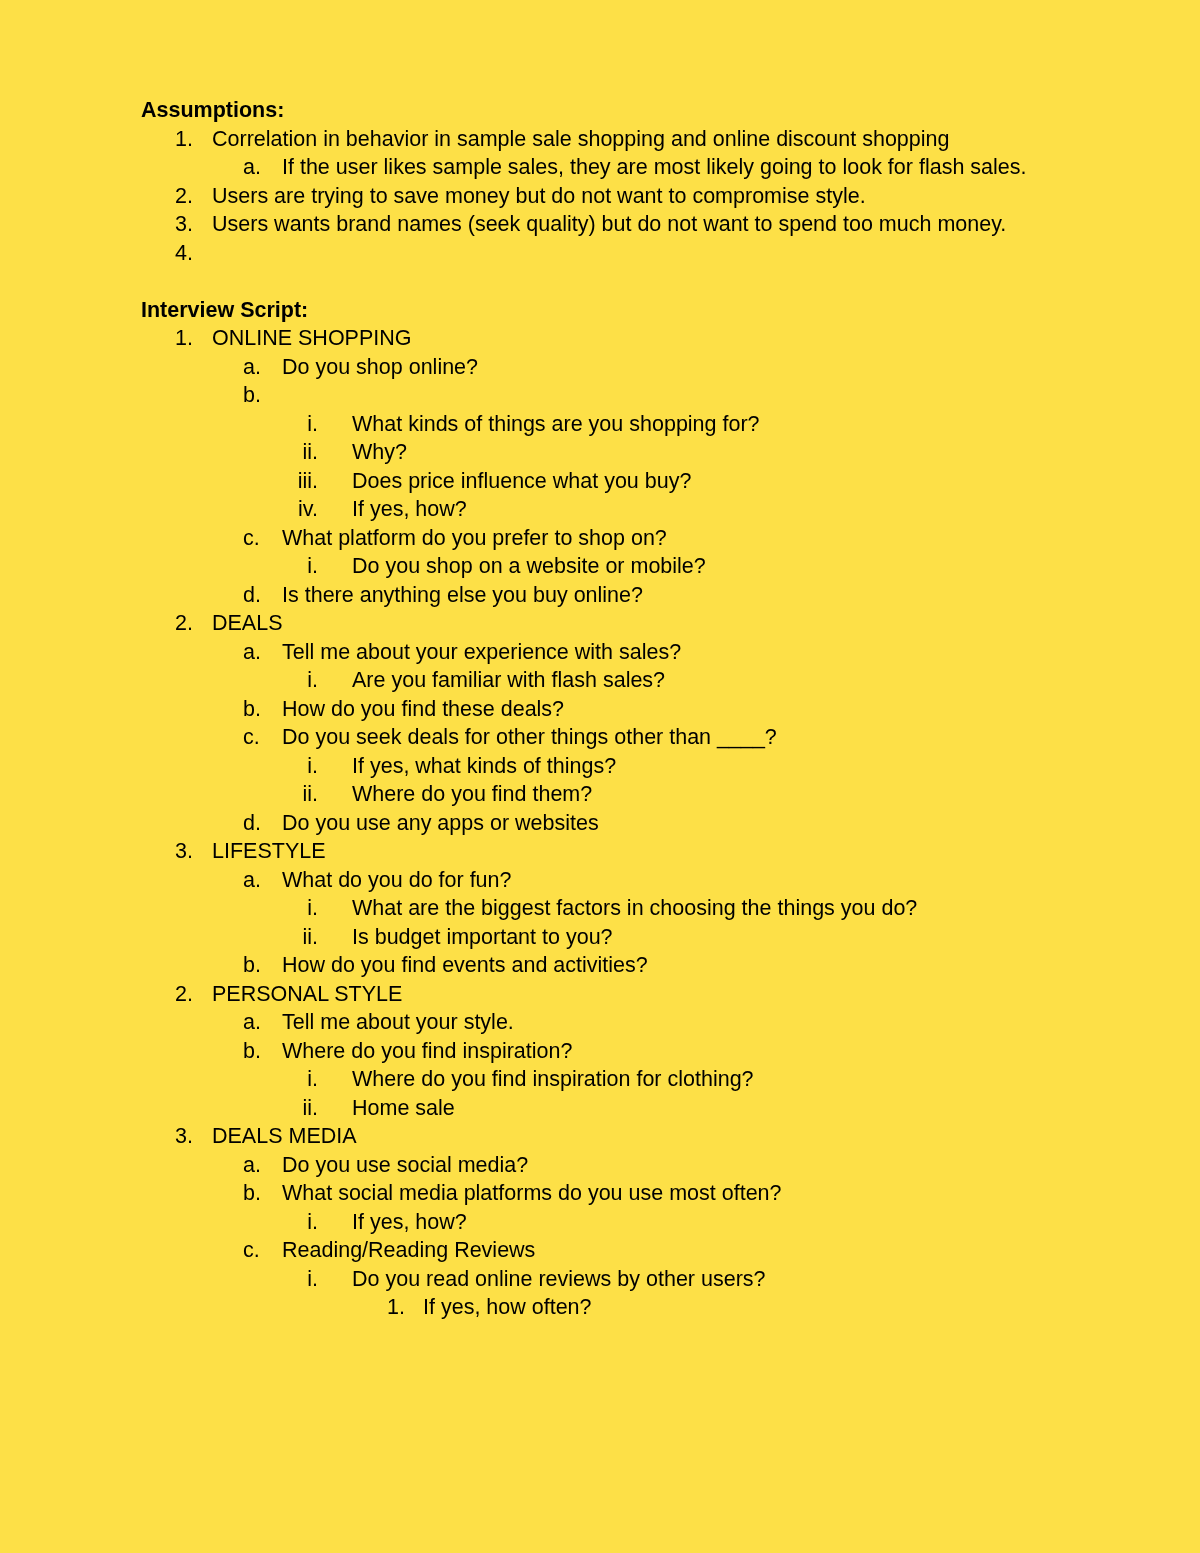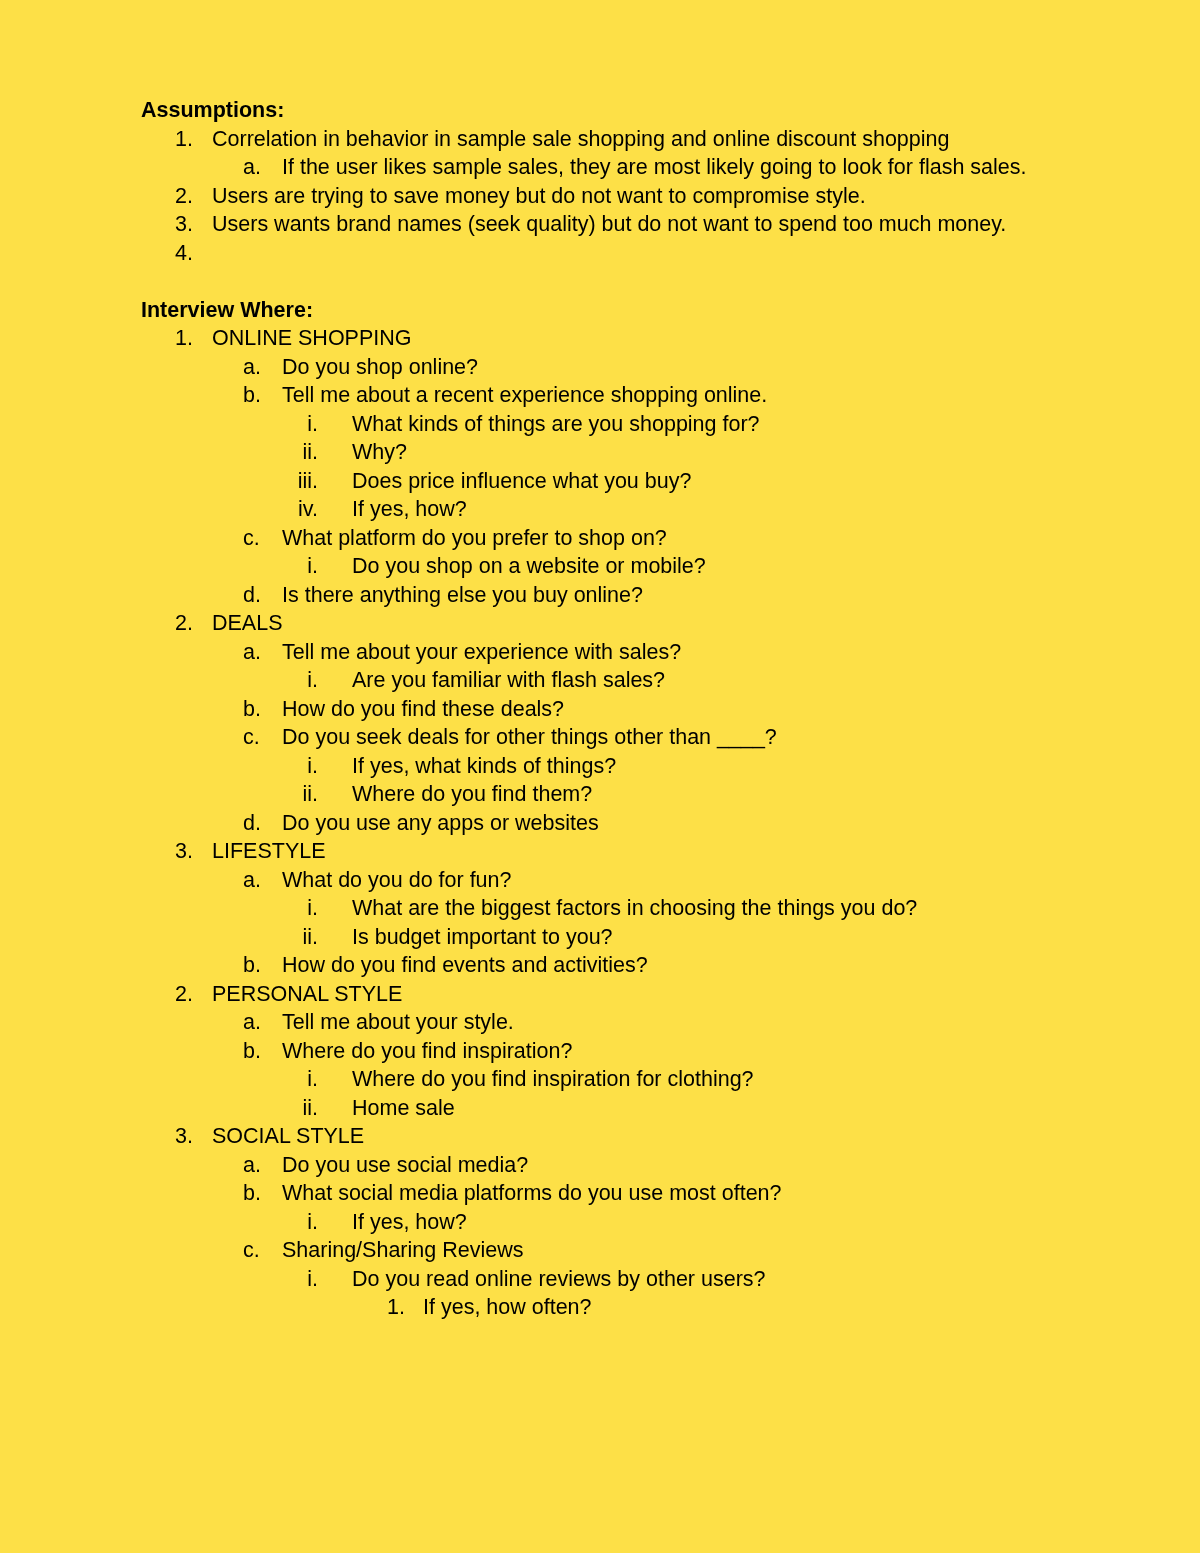--- a/index.html
+++ b/index.html
@@ -75,32 +75,31 @@
         <span class="text">Users are trying to save money but do not want to compromise style.</span>
       </div>
       <div class="line l1">
         <span class="marker">3.</span>
         <span class="text">Users wants brand names (seek quality) but do not want to spend too much money.</span>
       </div>
       <div class="line l1">
         <span class="marker">4.</span>
       </div>
       <div class="blank-line"></div>
-      <div class="line heading">Interview Where:</div>
+      <div class="line heading">Interview Script:</div>
       <div class="line l1">
         <span class="marker">1.</span>
         <span class="text">ONLINE SHOPPING</span>
       </div>
       <div class="line l2">
         <span class="marker">a.</span>
         <span class="text">Do you shop online?</span>
       </div>
       <div class="line l2">
         <span class="marker">b.</span>
-        <span class="text">Tell me about a recent experience shopping online.</span>
       </div>
       <div class="line l3">
         <span class="marker">i.</span>
         <span class="text">What kinds of things are you shopping for?</span>
       </div>
       <div class="line l3">
         <span class="marker">ii.</span>
         <span class="text">Why?</span>
       </div>
       <div class="line l3">
@@ -190,37 +189,37 @@
       <div class="line l3">
         <span class="marker">i.</span>
         <span class="text">Where do you find inspiration for clothing?</span>
       </div>
       <div class="line l3">
         <span class="marker">ii.</span>
         <span class="text">Home sale</span>
       </div>
       <div class="line l1">
         <span class="marker">3.</span>
-        <span class="text">SOCIAL STYLE</span>
+        <span class="text">DEALS MEDIA</span>
       </div>
       <div class="line l2">
         <span class="marker">a.</span>
         <span class="text">Do you use social media?</span>
       </div>
       <div class="line l2">
         <span class="marker">b.</span>
         <span class="text">What social media platforms do you use most often?</span>
       </div>
       <div class="line l3">
         <span class="marker">i.</span>
         <span class="text">If yes, how?</span>
       </div>
       <div class="line l2">
         <span class="marker">c.</span>
-        <span class="text">Sharing/Sharing Reviews</span>
+        <span class="text">Reading/Reading Reviews</span>
       </div>
       <div class="line l3">
         <span class="marker">i.</span>
         <span class="text">Do you read online reviews by other users?</span>
       </div>
       <div class="line l4">
         <span class="marker">1.</span>
         <span class="text">If yes, how often?</span>
       </div>
     </div>

